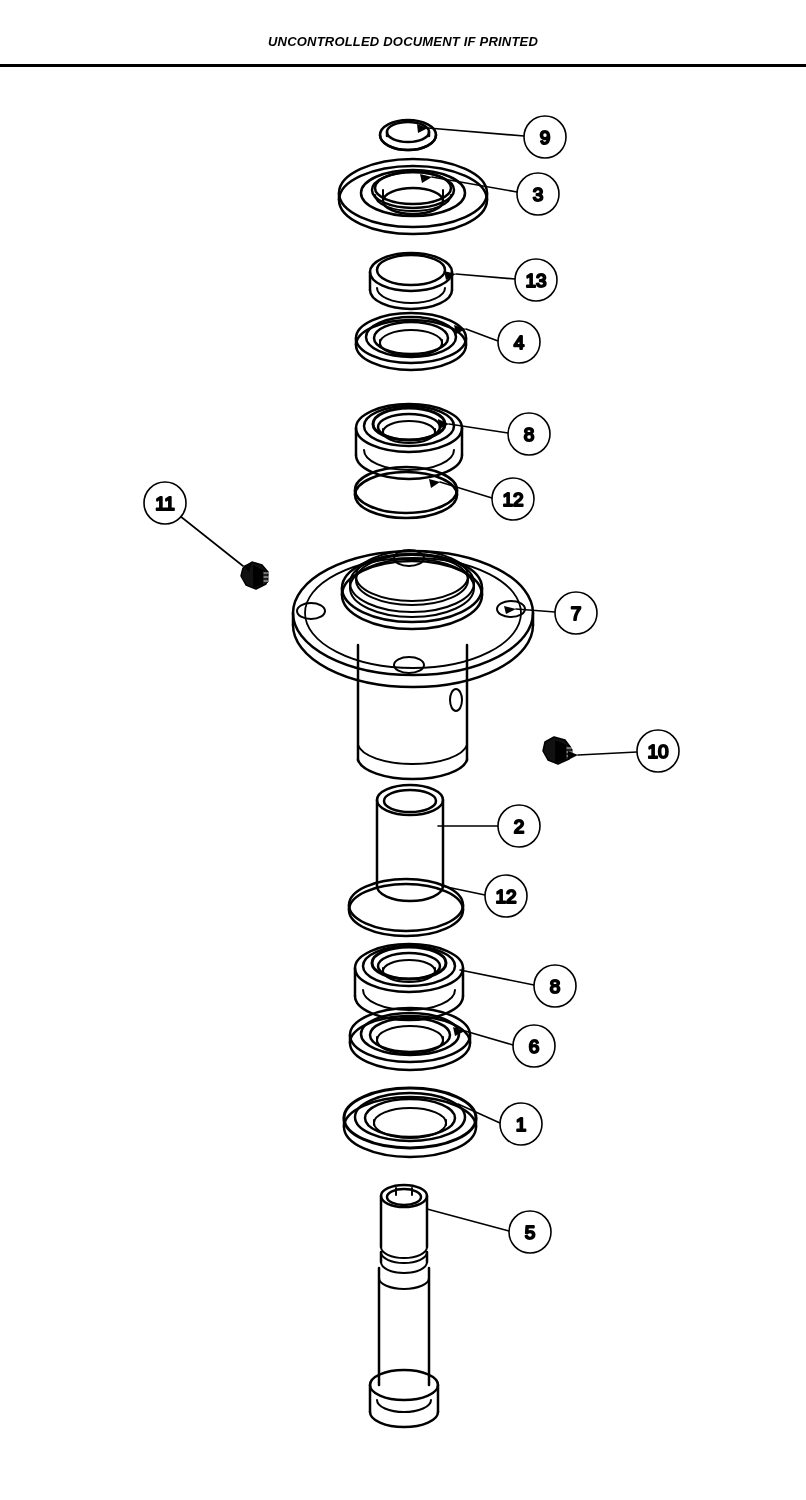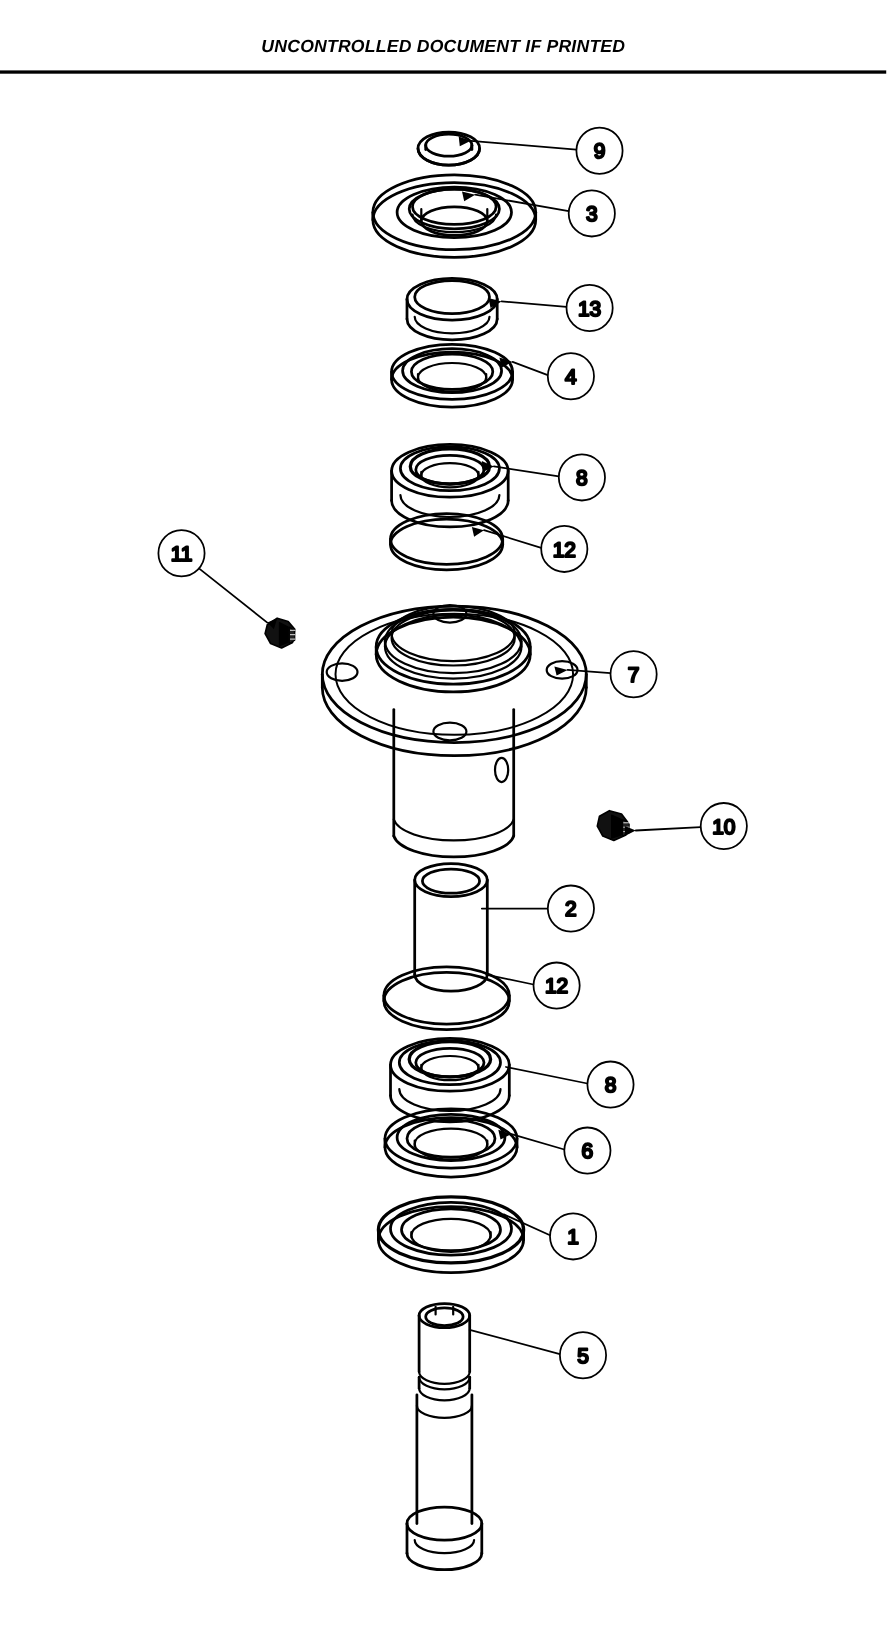--- a/index.html
+++ b/index.html
@@ -17,21 +17,21 @@
     background: #ffffff;
     overflow: hidden;
   }
   #header-text {
     position: absolute;
     left: 0;
     top: 34px;
     width: 806px;
     text-align: center;
     font-family: "Liberation Sans", sans-serif;
-    font-size: 16px;
+    font-size: 13px;
     font-weight: bold;
     font-style: italic;
     letter-spacing: 0.2px;
     color: #000000;
     white-space: nowrap;
   }
   #header-rule {
     position: absolute;
     left: 0;
     top: 64px;

